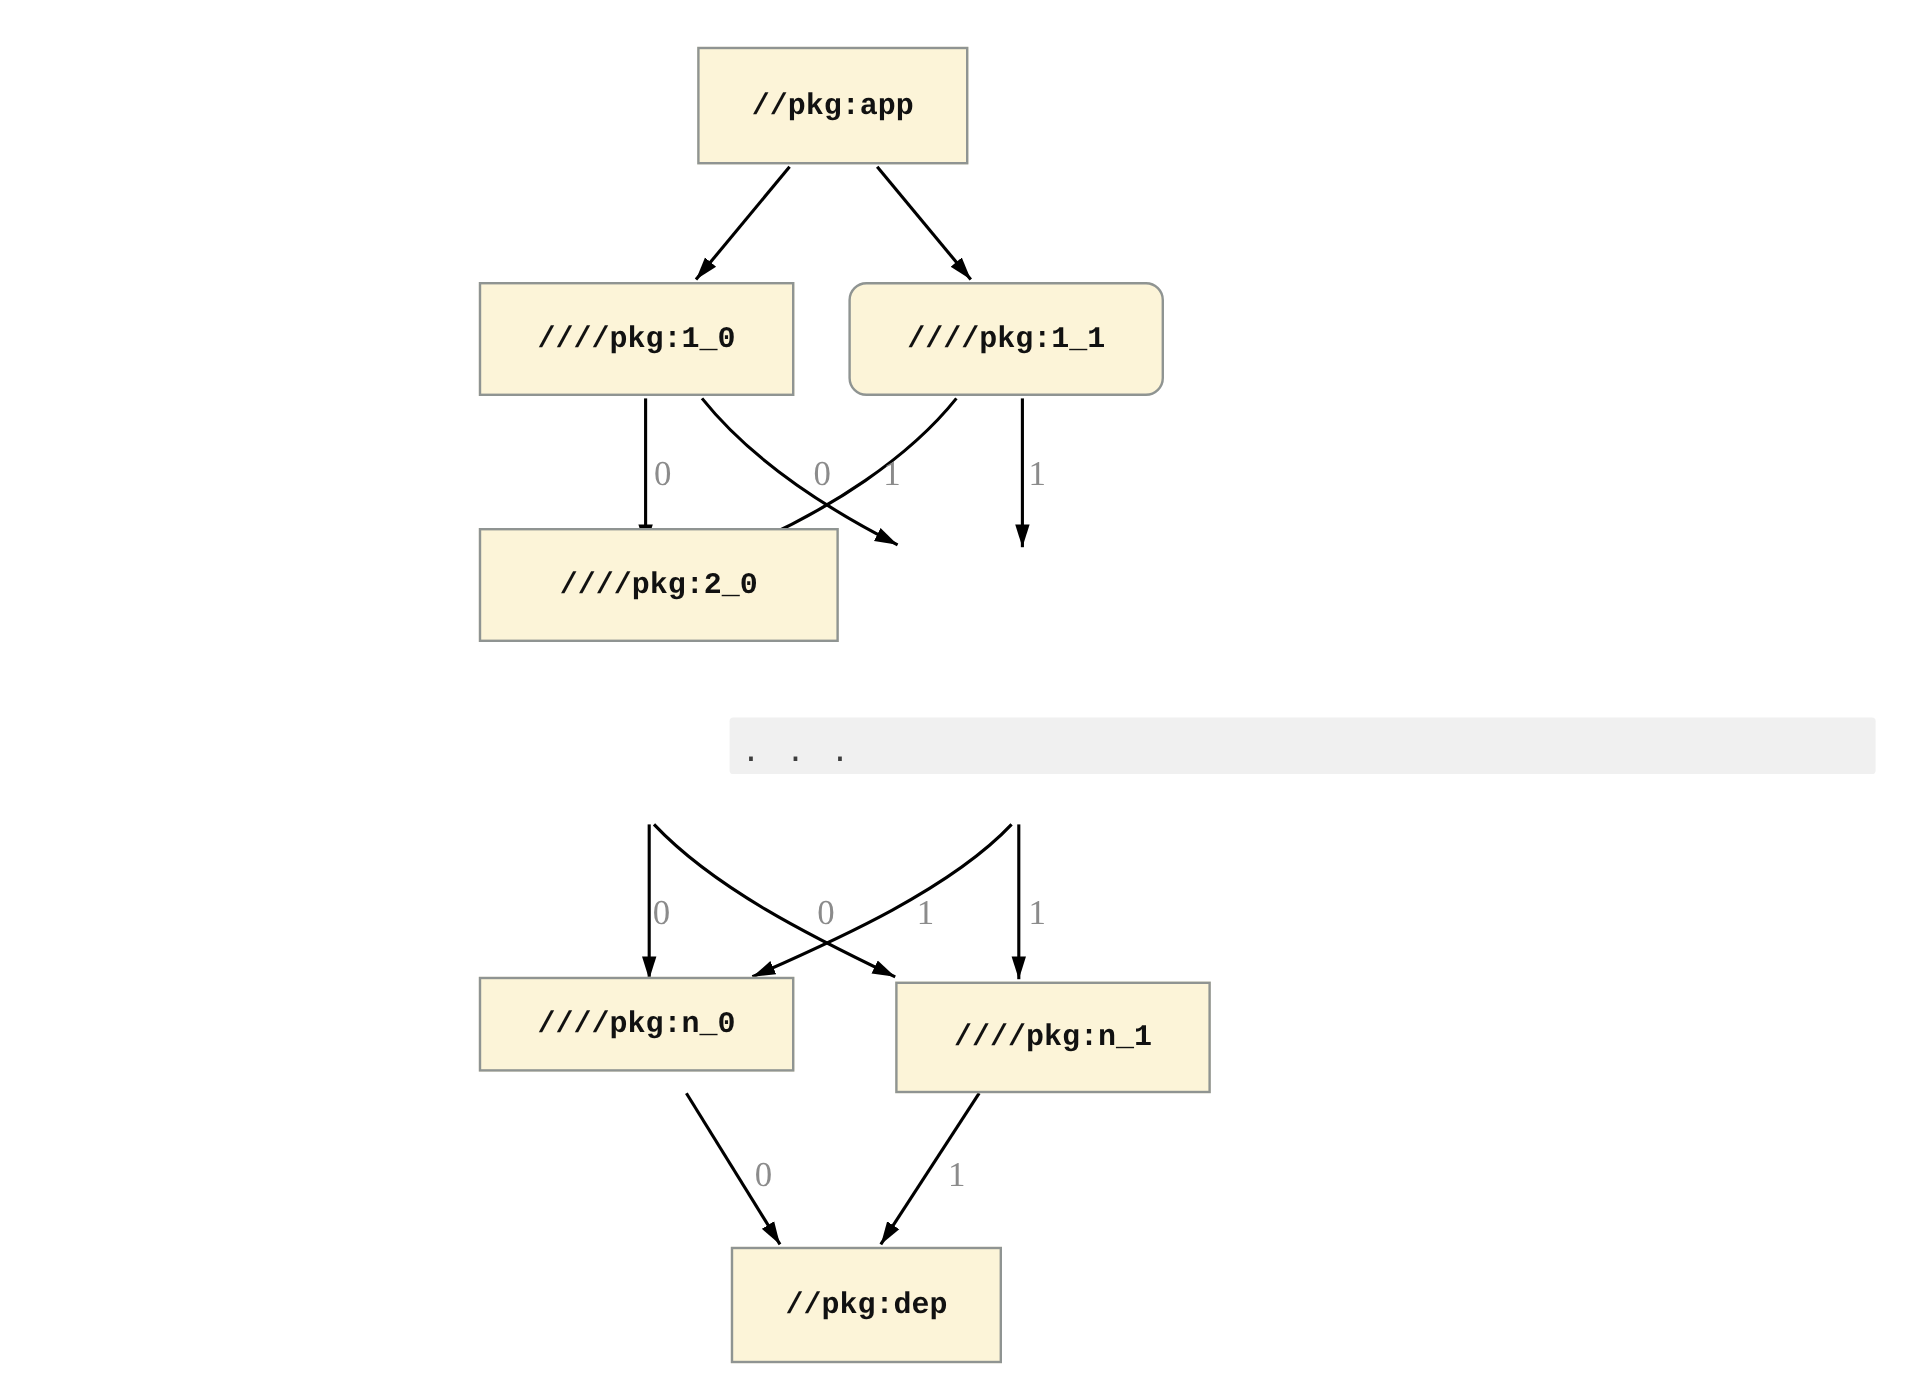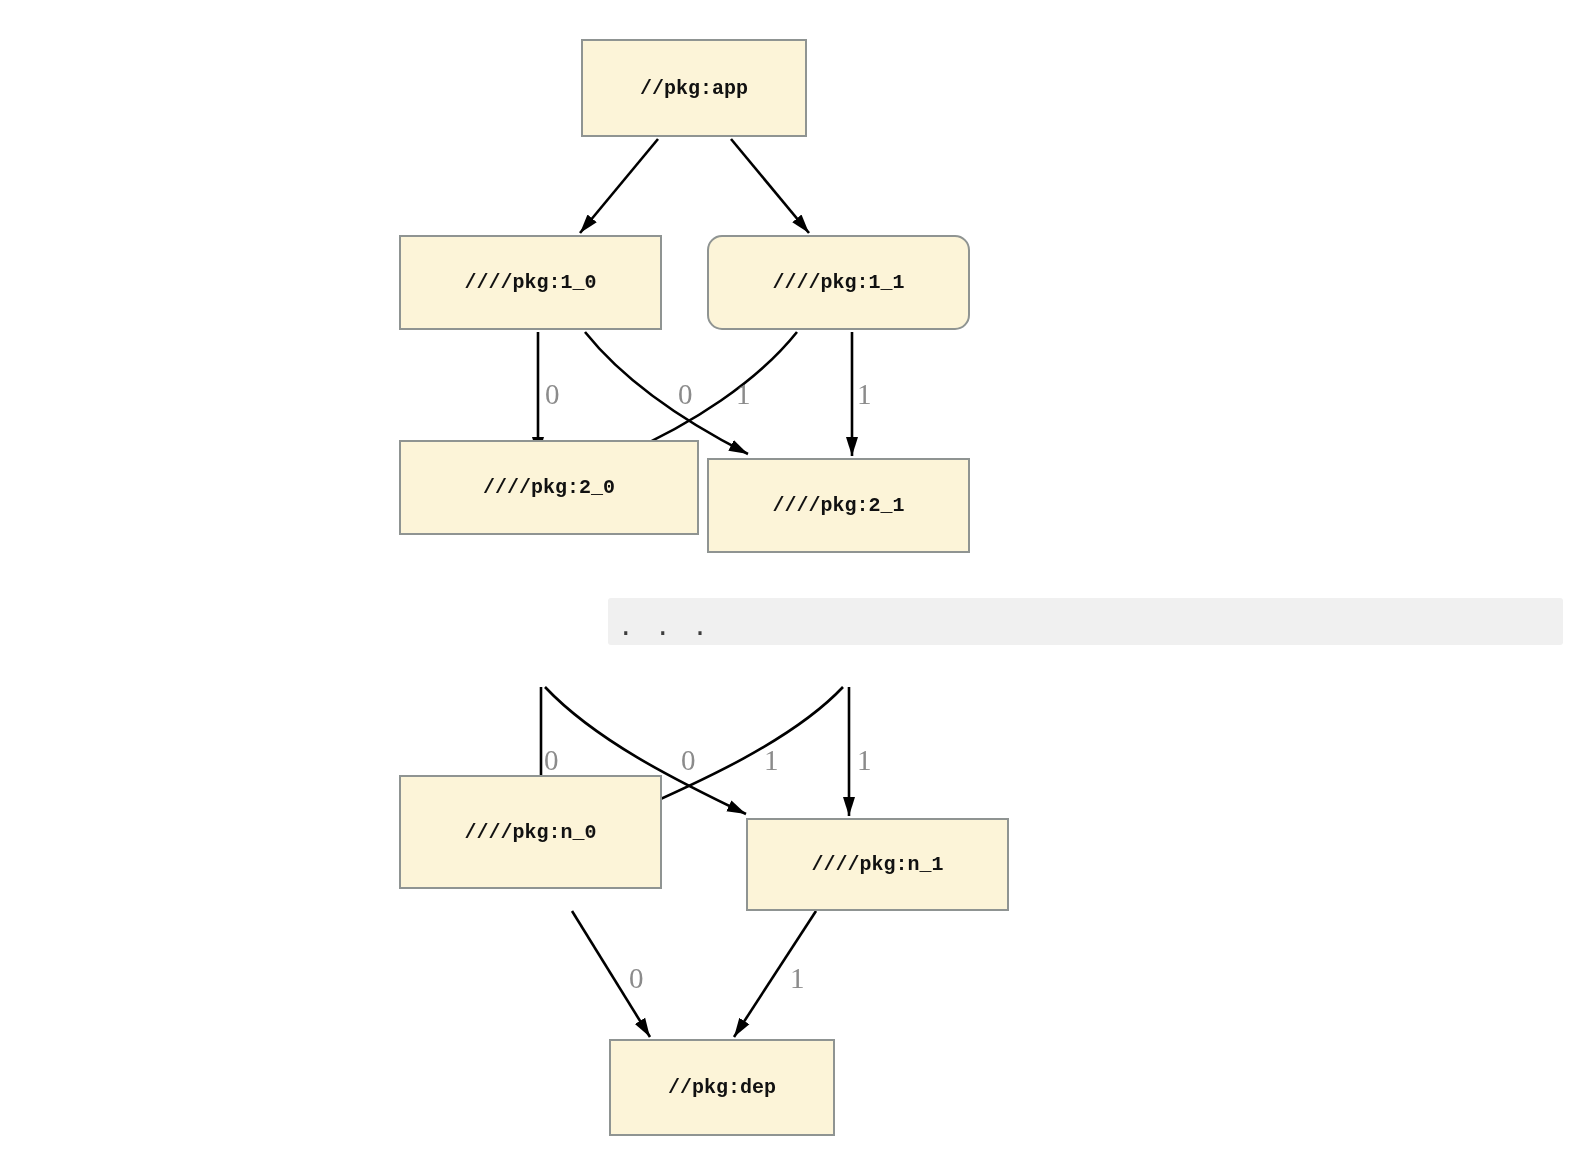--- a/index.html
+++ b/index.html
@@ -43,30 +43,30 @@
     position: absolute;
     background: var(--node-fill);
     border: 2.5px solid var(--node-border);
     display: flex;
     align-items: center;
     justify-content: center;
   }
   .node .node-label {
     font-family: "Liberation Mono", "DejaVu Sans Mono", monospace;
     font-weight: bold;
-    font-size: 20px;
+    font-size: 25px;
     color: var(--node-text);
     white-space: nowrap;
   }
   .node-app { left: 581px; top: 39px;  width: 226px; height: 98px; }
   .node-1-0 { left: 399px; top: 235px; width: 263px; height: 95px; }
   .node-1-1 { left: 707px; top: 235px; width: 263px; height: 95px; border-radius: 15px; }
   .node-2-0 { left: 399px; top: 440px; width: 300px; height: 95px; }
   .node-2-1 { left: 707px; top: 458px; width: 263px; height: 95px; }
-  .node-n-0 { left: 399px; top: 775px; width: 263px; height: 114px; }
+  .node-n-0 { left: 399px; top: 814px; width: 263px; height: 79px; }
   .node-n-1 { left: 707px; top: 818px; width: 263px; height: 93px; margin-left: 39px; }
   .node-dep { left: 581px; top: 1039px; width: 226px; height: 97px; margin-left: 28px; }
   .ellipsis-bar {
     position: absolute;
     left: 608px; top: 598px;
     width: 955px; height: 47px;
     background: var(--ellipsis-bg);
     border-radius: 3px;
   }
   .ellipsis-bar .ellipsis-dots {
@@ -131,23 +131,20 @@
   </div>
 
   <div class="node node-1-1">
     <span class="node-label">////pkg:1_1</span>
   </div>
 
   <div class="node node-2-0">
     <span class="node-label">////pkg:2_0</span>
   </div>
 
-  <div class="node node-2-1">
-    <span class="node-label">////pkg:2_1</span>
-  </div>
 
   <div class="ellipsis-bar">
     <span class="ellipsis-dots">. . .</span>
   </div>
 
   <div class="node node-n-0">
     <span class="node-label">////pkg:n_0</span>
   </div>
 
   <div class="node node-n-1">

